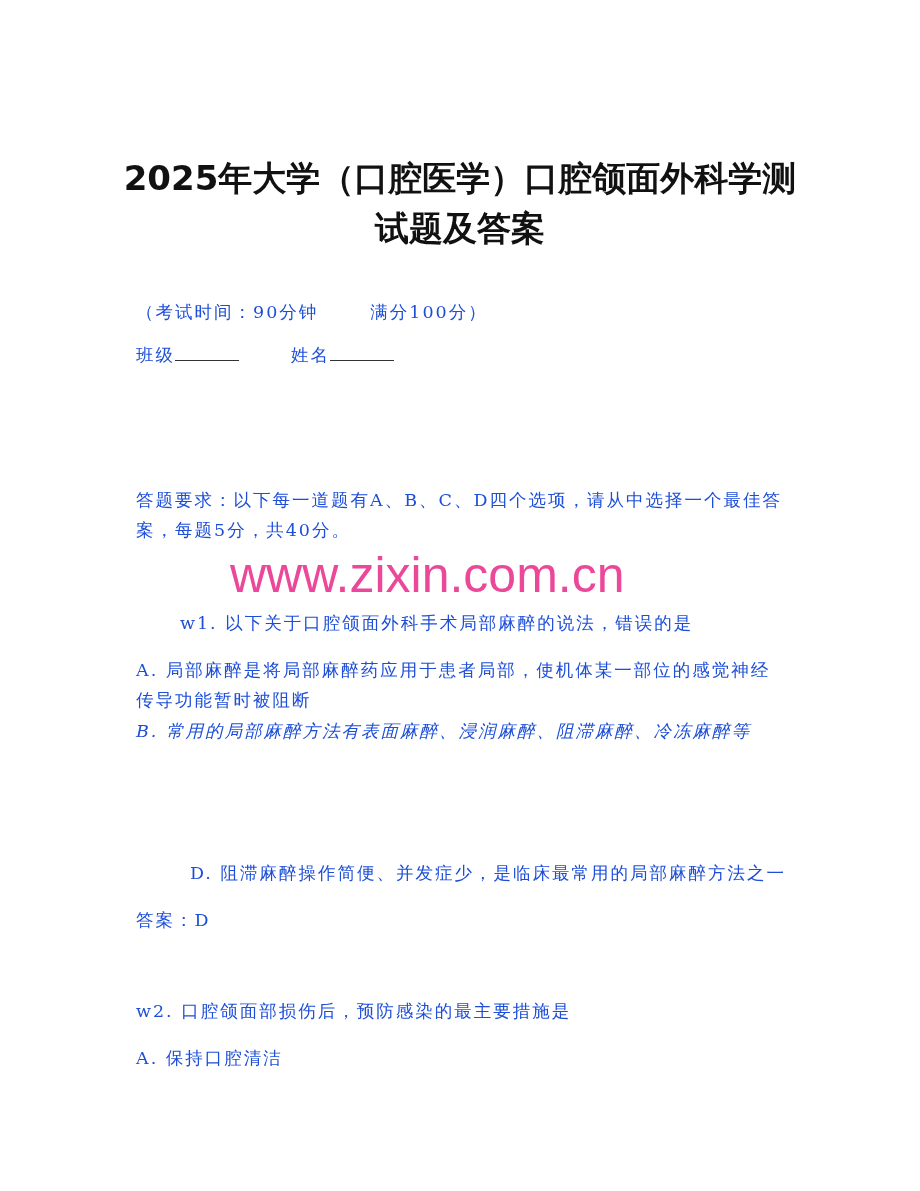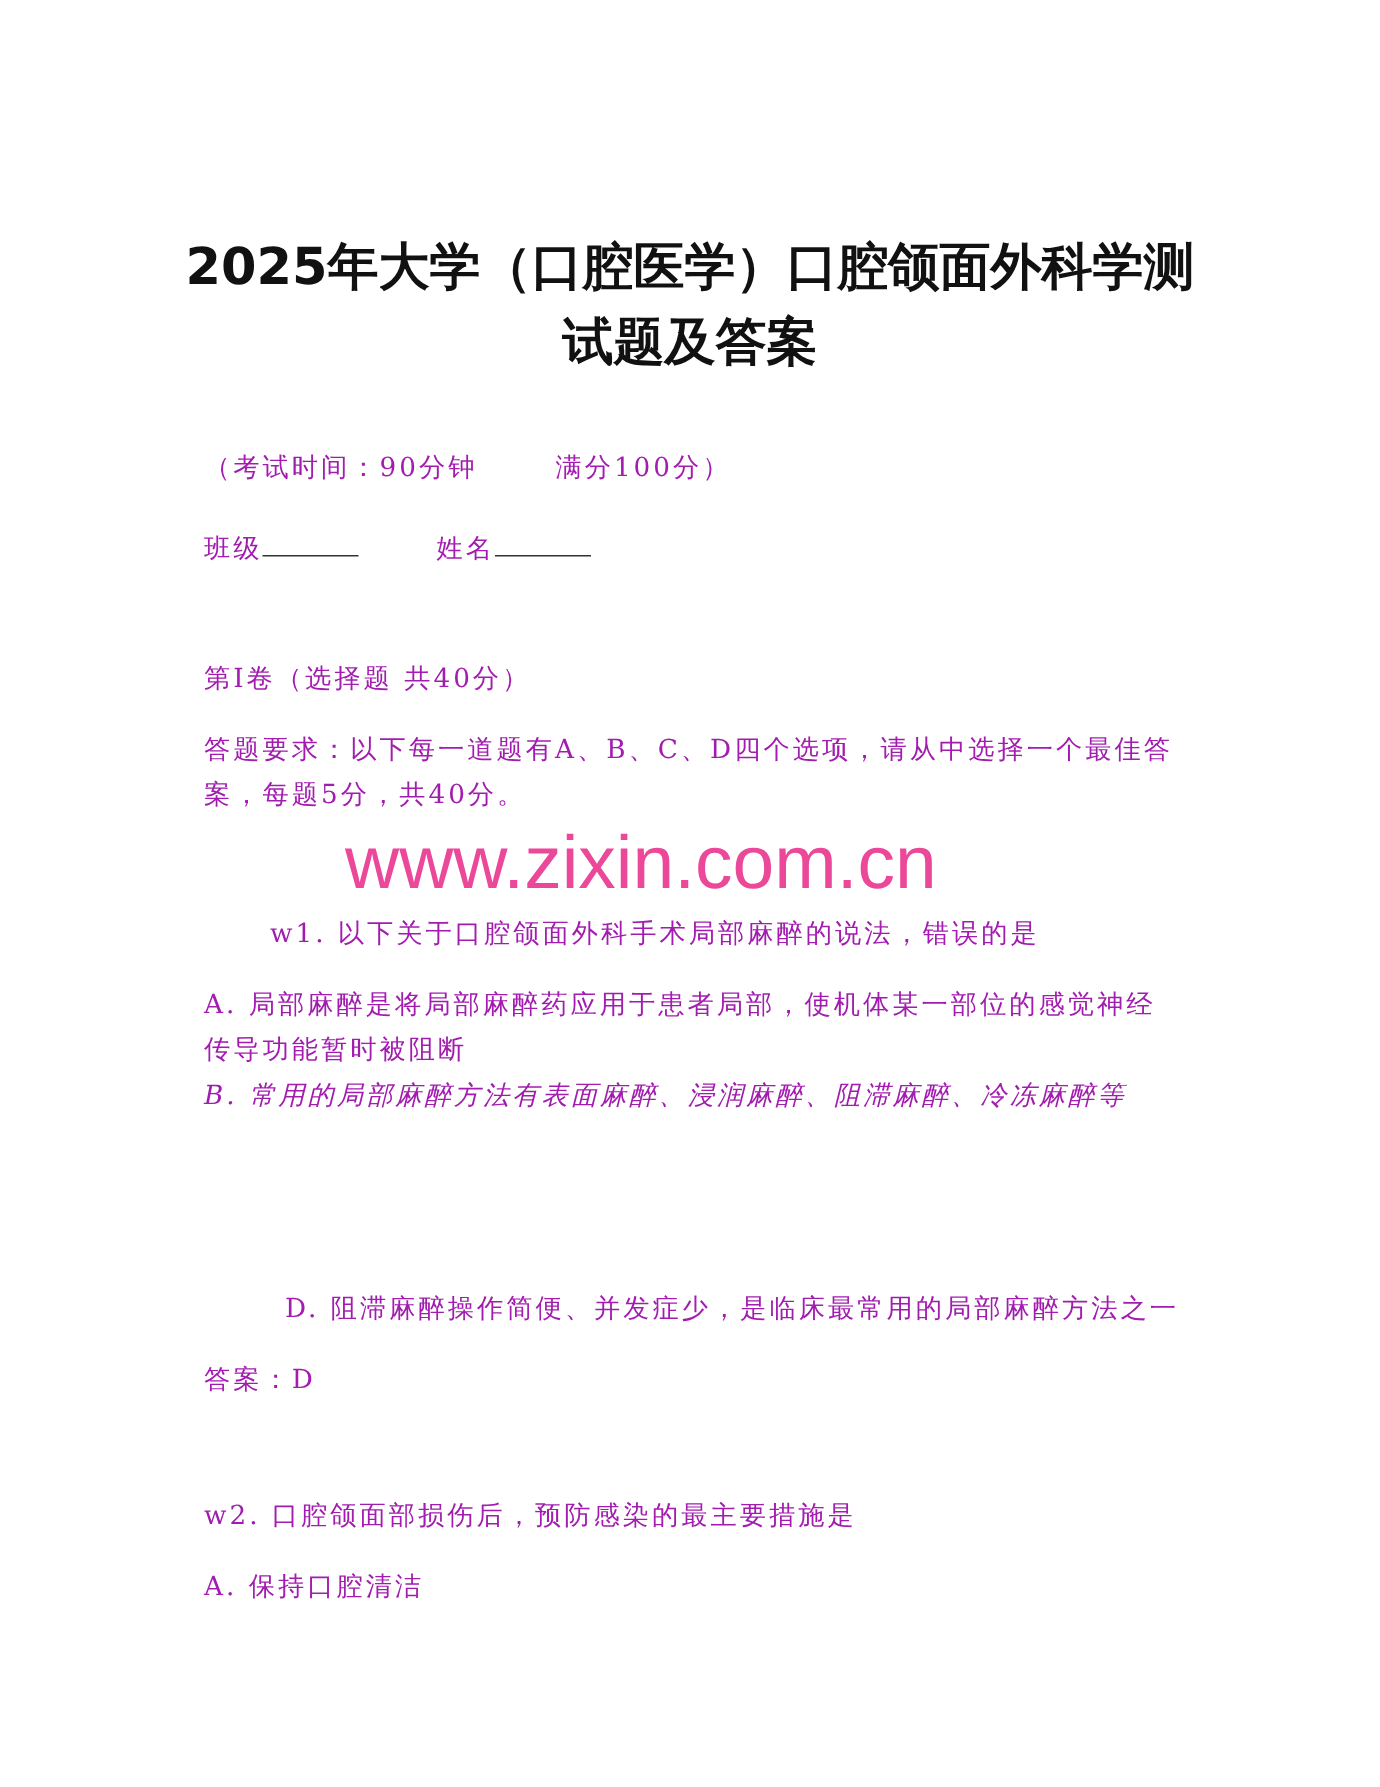--- a/index.html
+++ b/index.html
@@ -35,21 +35,21 @@
     .title-line1 { top: 150px; }
     .title-line2 { top: 200px; }
     .line {
       position: absolute;
       left: 136px;
       width: 650px;
       font-size: 17.5px;
       line-height: 30px;
       white-space: nowrap;
       letter-spacing: 2px;
-      color: #a21caf;
+      color: #1d4ed8;
     }
     .wrap {
       white-space: normal;
       line-height: 30px;
     }
     .watermark {
       position: absolute;
       left: 230px;
       top: 546px;
       font-family: "Liberation Sans", "DejaVu Sans", sans-serif;
@@ -73,25 +73,24 @@
 
 <div class="page">
 
   <div class="title title-line1">2025年大学（口腔医学）口腔颌面外科学测</div>
   <div class="title title-line2">试题及答案</div>
 
   <div class="line" style="top:297px;">
     <span>（考试时间：90分钟</span><span class="gap"></span><span>满分100分）</span>
   </div>
 
-  <div class="line" style="top:351px;">
+  <div class="line" style="top:340px;">
     <span>班级</span><span class="blank"></span><span class="gap"></span><span>姓名</span><span class="blank"></span>
   </div>
 
-  <div class="line" style="top:438px;">第Ⅰ卷（选择题   共40分）</div>
 
   <div class="line wrap" style="top:485px;">答题要求：以下每一道题有A、B、C、D四个选项，请从中选择一个最佳答案，每题5分，共40分。</div>
 
   <div class="watermark">www.zixin.com.cn</div>
 
   <div class="line" style="top:608px;margin-left:44px;">w1. 以下关于口腔颌面外科手术局部麻醉的说法，错误的是</div>
   <div class="line wrap" style="top:655px;">A. 局部麻醉是将局部麻醉药应用于患者局部，使机体某一部位的感觉神经传导功能暂时被阻断</div>
   <div class="line wrap" style="top:716px;font-style:italic;">B. 常用的局部麻醉方法有表面麻醉、浸润麻醉、阻滞麻醉、冷冻麻醉等</div>
   <div class="line" style="top:858px;text-align:right;">D. 阻滞麻醉操作简便、并发症少，是临床最常用的局部麻醉方法之一</div>
   <div class="line" style="top:905px;">答案：D</div>

